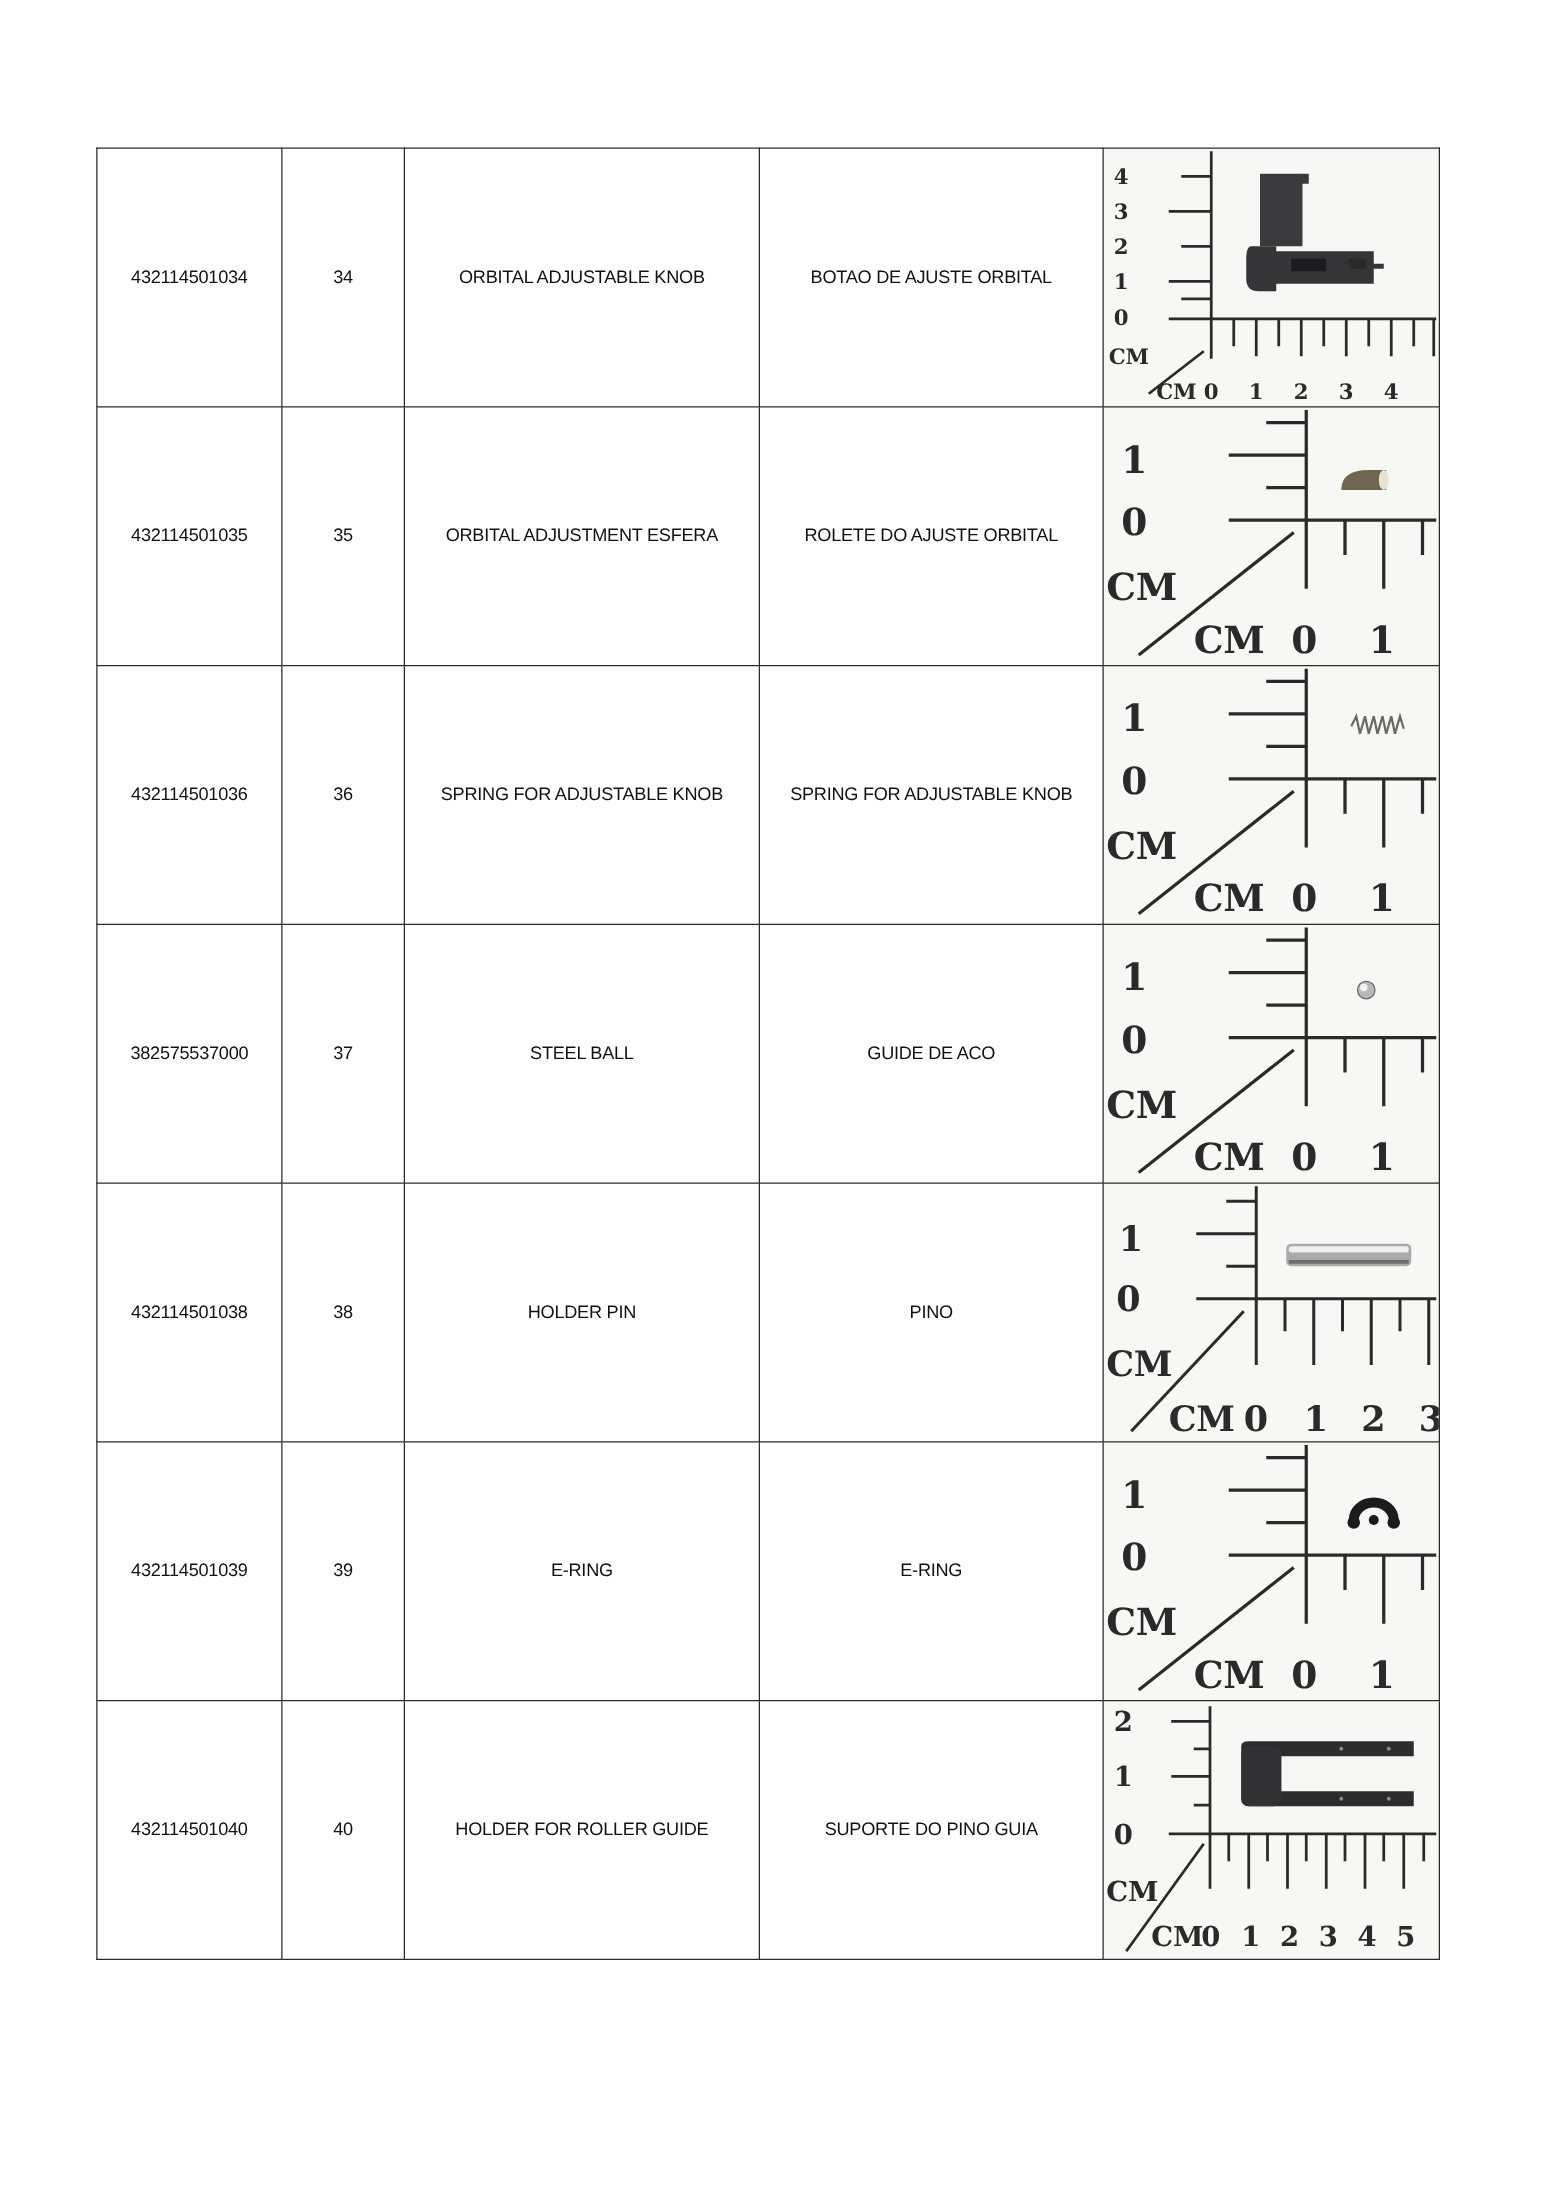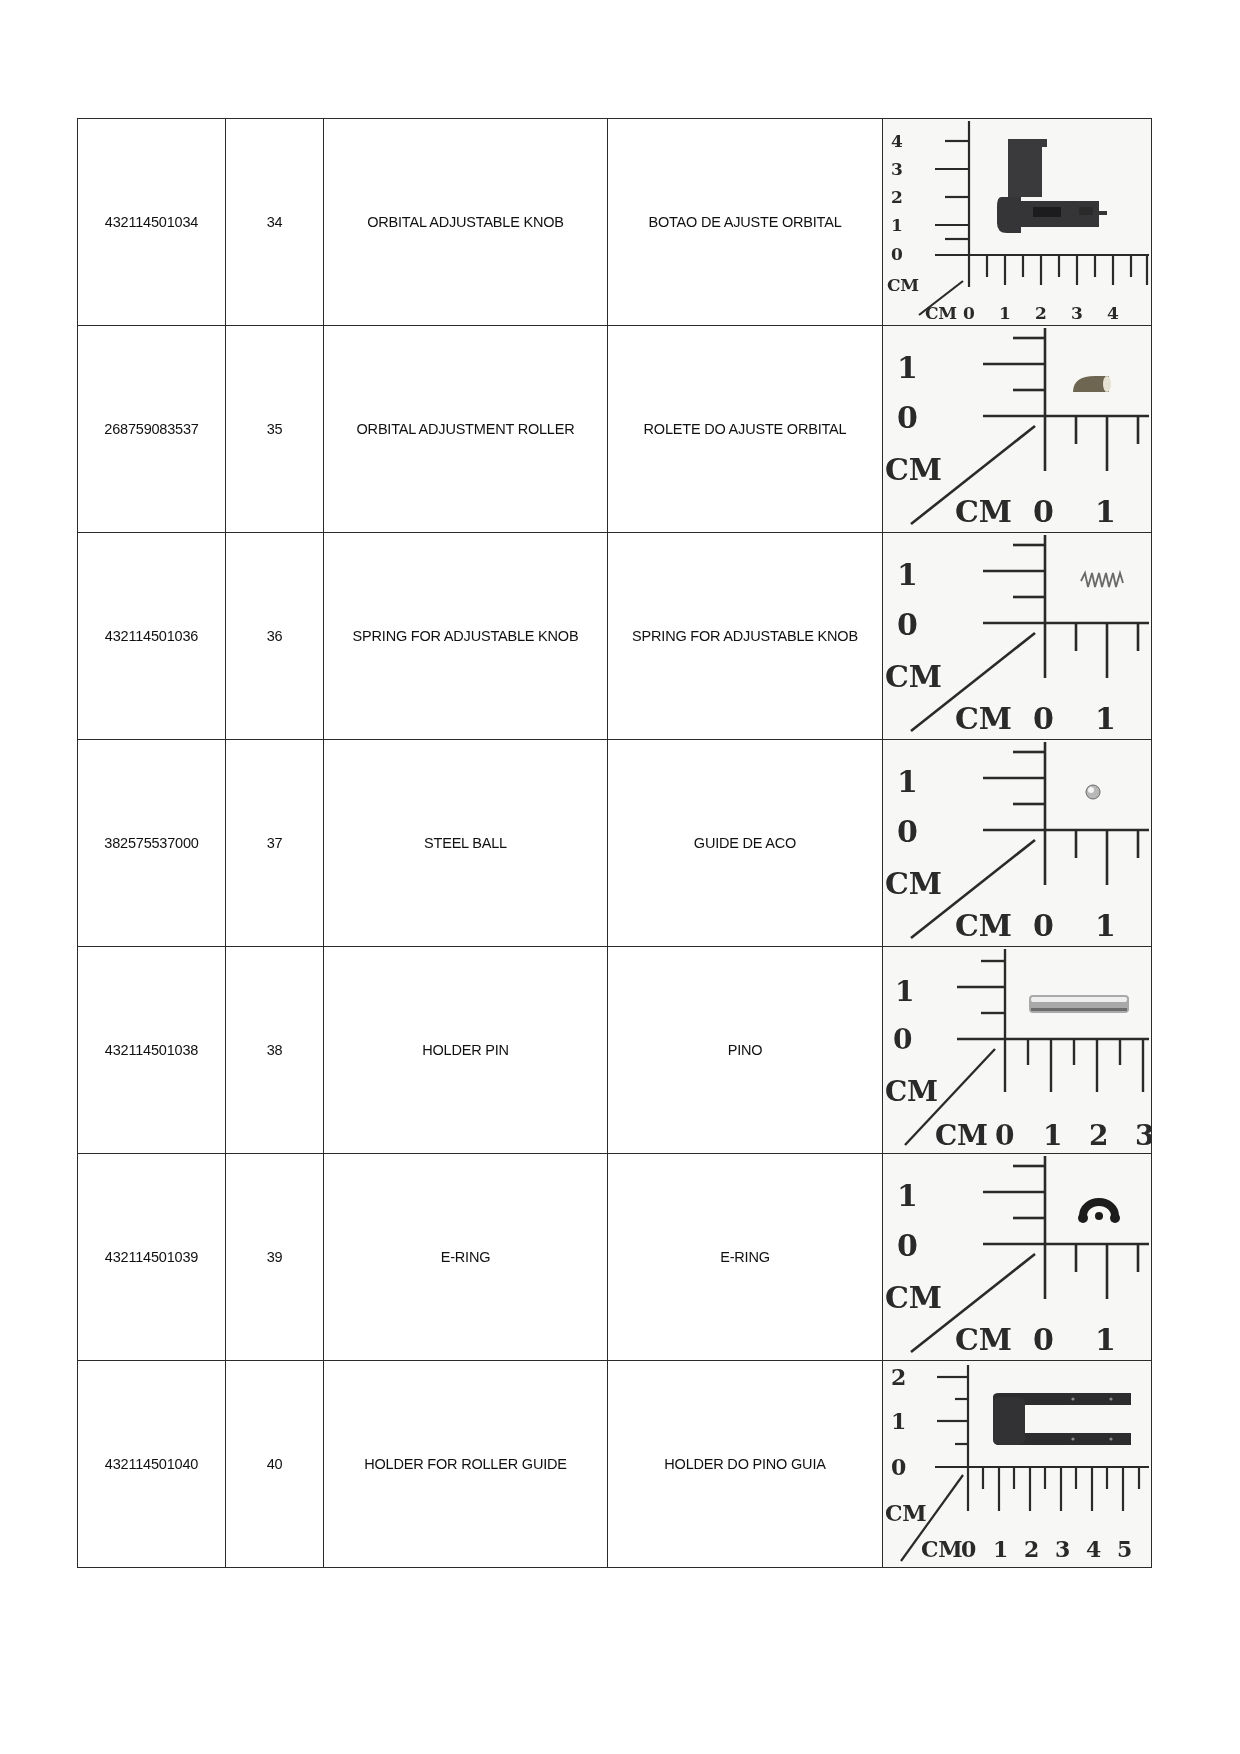--- a/index.html
+++ b/index.html
@@ -73,23 +73,23 @@
             <rect x="158" y="20" width="6" height="8" fill="#3a3a3c"></rect>
             <path d="M118 78 q-4 0 -4 10 v16 q0 10 10 10 h14 v-6 h78 v-12 h8 v-4 h-8 v-10 h-78 v-4 z" fill="#353537"></path>
             <rect x="150" y="88" width="28" height="10" fill="#1c1c1e"></rect>
             <rect x="196" y="88" width="14" height="8" fill="#2a2a2a"></rect>
           </g>
         </svg>
       </td>
     </tr>
 
     <tr>
-      <td class="c-code">268759083537</td>
+      <td class="c-code">432114501035</td>
       <td class="c-num">35</td>
-      <td class="c-en">ORBITAL ADJUSTMENT ROLLER</td>
+      <td class="c-en">ORBITAL ADJUSTMENT ESFERA</td>
       <td class="c-pt">ROLETE DO AJUSTE ORBITAL</td>
       <td class="c-img">
         <svg class="photo" viewBox="0 0 268 206">
           <g stroke="#2a2a2a" stroke-width="2.6" fill="none">
             <line x1="162" y1="2" x2="162" y2="145"></line>
             <line x1="100" y1="90" x2="266" y2="90"></line>
             <line x1="130" y1="12" x2="162" y2="12"></line>
               <line x1="100" y1="38" x2="162" y2="38"></line>
             <line x1="130" y1="64" x2="162" y2="64"></line>
             <line x1="193" y1="90" x2="193" y2="118"></line>
@@ -242,21 +242,21 @@
             <circle cx="216" cy="62" r="4" fill="#1c1c1c"></circle>
           </g>
         </svg>
       </td>
     </tr>
 
     <tr>
       <td class="c-code">432114501040</td>
       <td class="c-num">40</td>
       <td class="c-en">HOLDER FOR ROLLER GUIDE</td>
-      <td class="c-pt">HOLDER DO PINO GUIA</td>
+      <td class="c-pt">SUPORTE DO PINO GUIA</td>
       <td class="c-img">
         <svg class="photo" viewBox="0 0 268 206">
           <g stroke="#2a2a2a" stroke-width="2.2" fill="none">
             <line x1="85" y1="4" x2="85" y2="150"></line>
             <line x1="52" y1="106" x2="266" y2="106"></line>
             <line x1="54" y1="16" x2="85" y2="16"></line>
               <line x1="72" y1="38" x2="85" y2="38"></line>
             <line x1="54" y1="60" x2="85" y2="60"></line>
               <line x1="72" y1="83" x2="85" y2="83"></line>
             <line x1="100" y1="106" x2="100" y2="128"></line>

